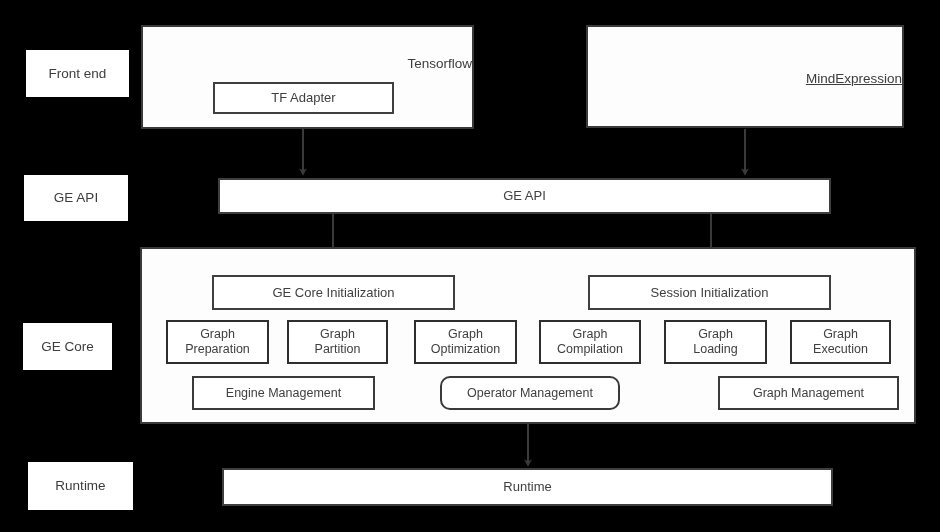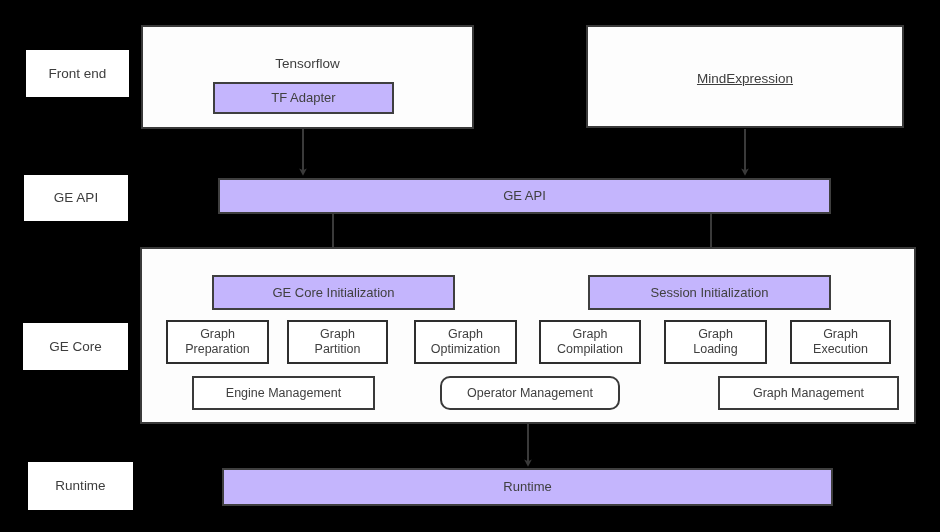--- a/index.html
+++ b/index.html
@@ -42,42 +42,42 @@
 
   
   .container-box {
     border: 2px solid #3a3a3a;
     background: #fdfdfd;
   }
 
   
   .bar-box {
     border: 2px solid #3f3f3f;
-    background: #c4b5fd;
+    background: #ffffff;
     font-size: 13px;
   }
 
   
   .tile {
     border: 2px solid #2e2e2e;
     background: #ffffff;
     font-size: 12.5px;
   }
   .tile-wide {
     border: 2px solid #3a3a3a;
     background: #ffffff;
     font-size: 12.5px;
   }
 
   
   .container-title {
     position: absolute;
     left: 0;
     right: 0;
-    text-align: center;
+    text-align: right;
     color: #3d3d3d;
     font-size: 13.5px;
   }
 
   
   .arrow-svg {
     position: absolute;
     left: 0;
     top: 0;
     width: 940px;
@@ -106,21 +106,21 @@
 
     <line x1="711" y1="214" x2="711" y2="269" stroke="#3a3a3a" stroke-width="2" marker-end="url(#ah)"></line>
 
     <line x1="528" y1="424" x2="528" y2="463" stroke="#3a3a3a" stroke-width="2" marker-end="url(#ah)"></line>
   </svg>
 
   <div class="box layer-label" style="left:26px; top:50px; width:103px; height:47px;">Front end</div>
 
   <div class="box layer-label" style="left:24px; top:175px; width:104px; height:46px;">GE API</div>
 
-  <div class="box layer-label" style="left:23px; top:323px; width:105px; height:47px;">GE Core</div>
+  <div class="box layer-label" style="left:23px; top:323px; width:89px; height:47px;">GE Core</div>
 
   <div class="box layer-label" style="left:28px; top:462px; width:105px; height:48px;">Runtime</div>
 
   <div class="box container-box" style="left:141px; top:25px; width:333px; height:104px;">
     <span class="container-title" style="top:29px;">Tensorflow</span>
   </div>
 
   <div class="box bar-box" style="left:213px; top:82px; width:181px; height:32px;">TF Adapter</div>
 
   <div class="box container-box" style="left:586px; top:25px; width:318px; height:103px;">

